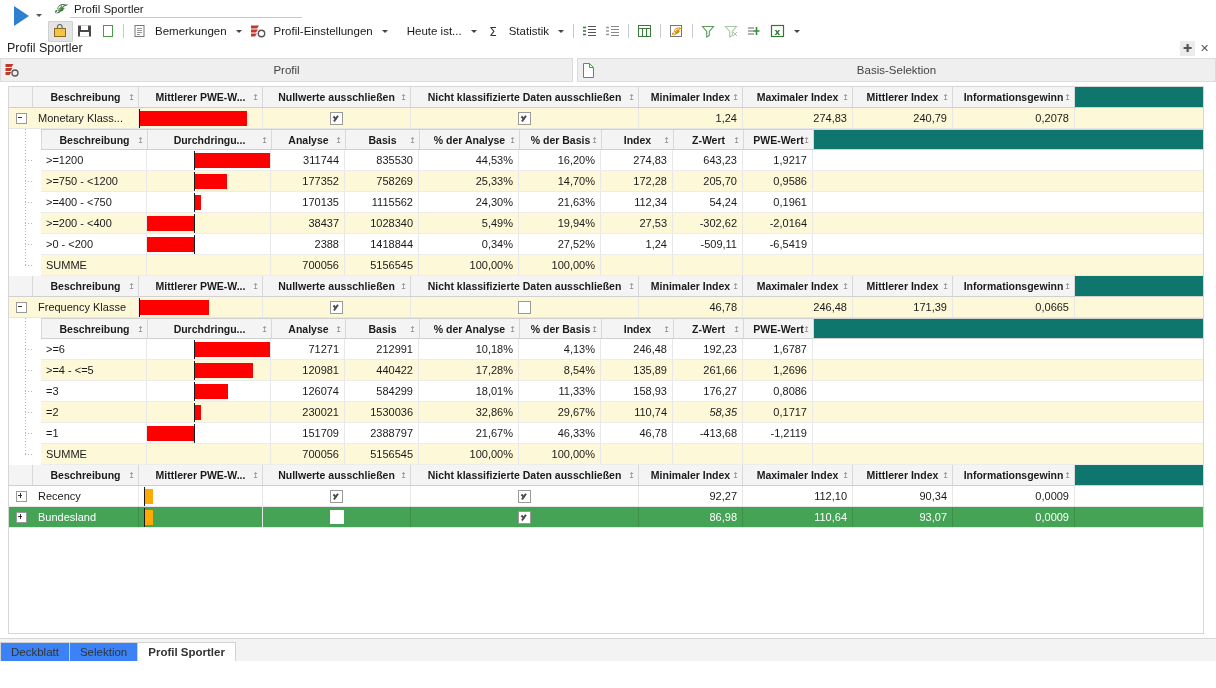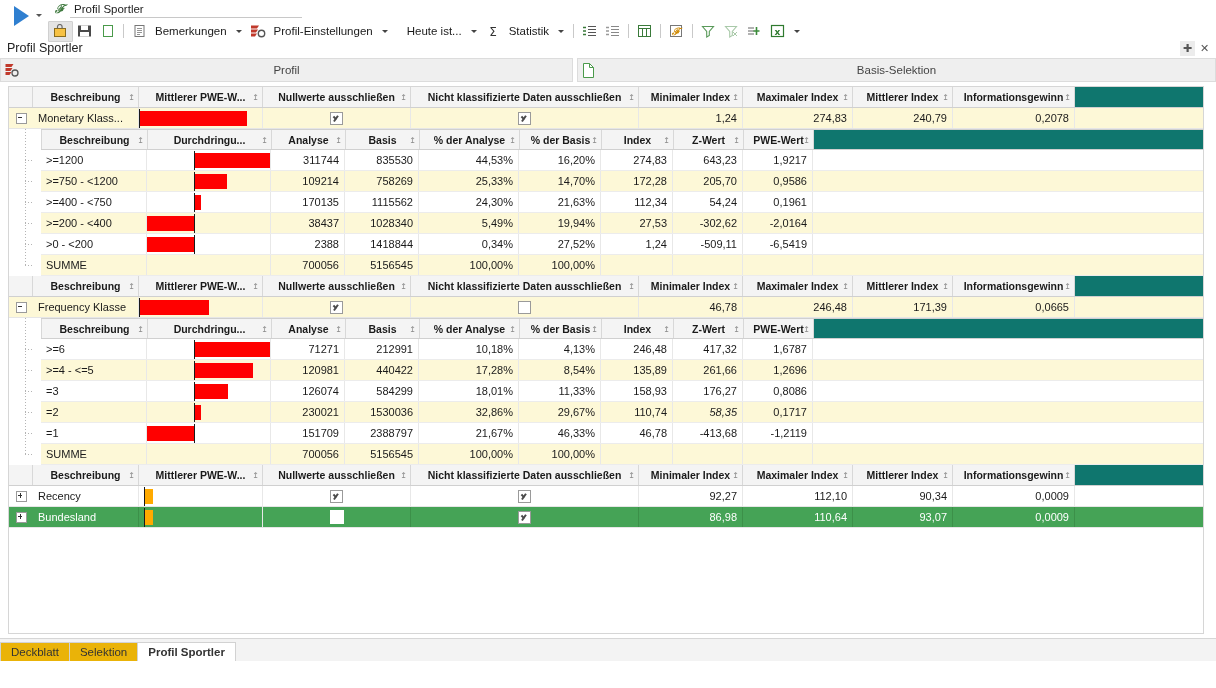--- a/index.html
+++ b/index.html
@@ -82,21 +82,21 @@
       background-image:linear-gradient(#b4b4b4 50%, transparent 0);background-size:1px 3px;}
   .leafline{position:absolute;left:16px;width:8px;height:1px;
       background-image:linear-gradient(to right,#b4b4b4 50%, transparent 0);background-size:3px 1px;}
   .nest-body{flex:1 1 auto;}
   .nest-body .row{border-bottom:1px solid #ececec;}
   .nest-body .hdr-row{border-top:1px solid #d0d0d0;}
 
   
   .btabs{position:absolute;left:0;top:638px;width:1216px;height:22px;background:#f3f3f3;border-top:1px solid #d6d6d6;display:flex;align-items:flex-end;}
   .btab{height:19px;padding:0 10px;display:flex;align-items:center;font-size:11.5px;color:#333;
-      background:#eab308;border:1px solid #d2d2d2;border-bottom:none;margin-right:-1px;box-sizing:border-box;}
+      background:#3b82f6;border:1px solid #d2d2d2;border-bottom:none;margin-right:-1px;box-sizing:border-box;}
   .btab.active{background:#ffffff;font-weight:bold;}
 
   
   .status{position:absolute;left:0;top:660px;width:1216px;height:28px;background:#f6f6f6;display:flex;align-items:center;padding:0 4px;box-sizing:border-box;gap:4px;}
   .sfield{height:21px;background:#fff;border:1px solid #cdcdcd;box-sizing:border-box;}
   .sfield.a{width:76px;}
   .sfield.b{flex:1 1 auto;}
   .sfield.c{width:110px;display:flex;align-items:center;justify-content:center;font-size:11.5px;color:#333;}
 </style>
 </head>
@@ -363,21 +363,21 @@
             <div class="cell num" style="flex: 0 0 72px;">274,83</div>
             <div class="cell num" style="flex: 0 0 70px;">643,23</div>
             <div class="cell num" style="flex: 0 0 70px;">1,9217</div>
           </div>
           <div class="row alt">
             <div class="cell" style="flex: 0 0 106px;">&gt;=750 - &lt;1200</div>
             <div class="barcell" style="flex: 0 0 124px;">
               <div class="bar" style="background: rgb(255, 0, 0); left: 38%; width: 27%;"></div>
               <div class="zeroline" style="left: 38%;"></div>
             </div>
-            <div class="cell num" style="flex: 0 0 74px;">109214</div>
+            <div class="cell num" style="flex: 0 0 74px;">177352</div>
             <div class="cell num" style="flex: 0 0 74px;">758269</div>
             <div class="cell num" style="flex: 0 0 100px;">25,33%</div>
             <div class="cell num" style="flex: 0 0 82px;">14,70%</div>
             <div class="cell num" style="flex: 0 0 72px;">172,28</div>
             <div class="cell num" style="flex: 0 0 70px;">205,70</div>
             <div class="cell num" style="flex: 0 0 70px;">0,9586</div>
           </div>
           <div class="row white">
             <div class="cell" style="flex: 0 0 106px;">&gt;=400 - &lt;750</div>
             <div class="barcell" style="flex: 0 0 124px;">
@@ -542,21 +542,21 @@
             <div class="cell" style="flex: 0 0 106px;">&gt;=6</div>
             <div class="barcell" style="flex: 0 0 124px;">
               <div class="bar" style="background: rgb(255, 0, 0); left: 38%; width: 62%;"></div>
               <div class="zeroline" style="left: 38%;"></div>
             </div>
             <div class="cell num" style="flex: 0 0 74px;">71271</div>
             <div class="cell num" style="flex: 0 0 74px;">212991</div>
             <div class="cell num" style="flex: 0 0 100px;">10,18%</div>
             <div class="cell num" style="flex: 0 0 82px;">4,13%</div>
             <div class="cell num" style="flex: 0 0 72px;">246,48</div>
-            <div class="cell num" style="flex: 0 0 70px;">417,32</div>
+            <div class="cell num" style="flex: 0 0 70px;">192,23</div>
             <div class="cell num" style="flex: 0 0 70px;">1,6787</div>
           </div>
           <div class="row alt">
             <div class="cell" style="flex: 0 0 106px;">&gt;=4 - &lt;=5</div>
             <div class="barcell" style="flex: 0 0 124px;">
               <div class="bar" style="background: rgb(255, 0, 0); left: 38%; width: 48%;"></div>
               <div class="zeroline" style="left: 38%;"></div>
             </div>
             <div class="cell num" style="flex: 0 0 74px;">120981</div>
             <div class="cell num" style="flex: 0 0 74px;">440422</div>

